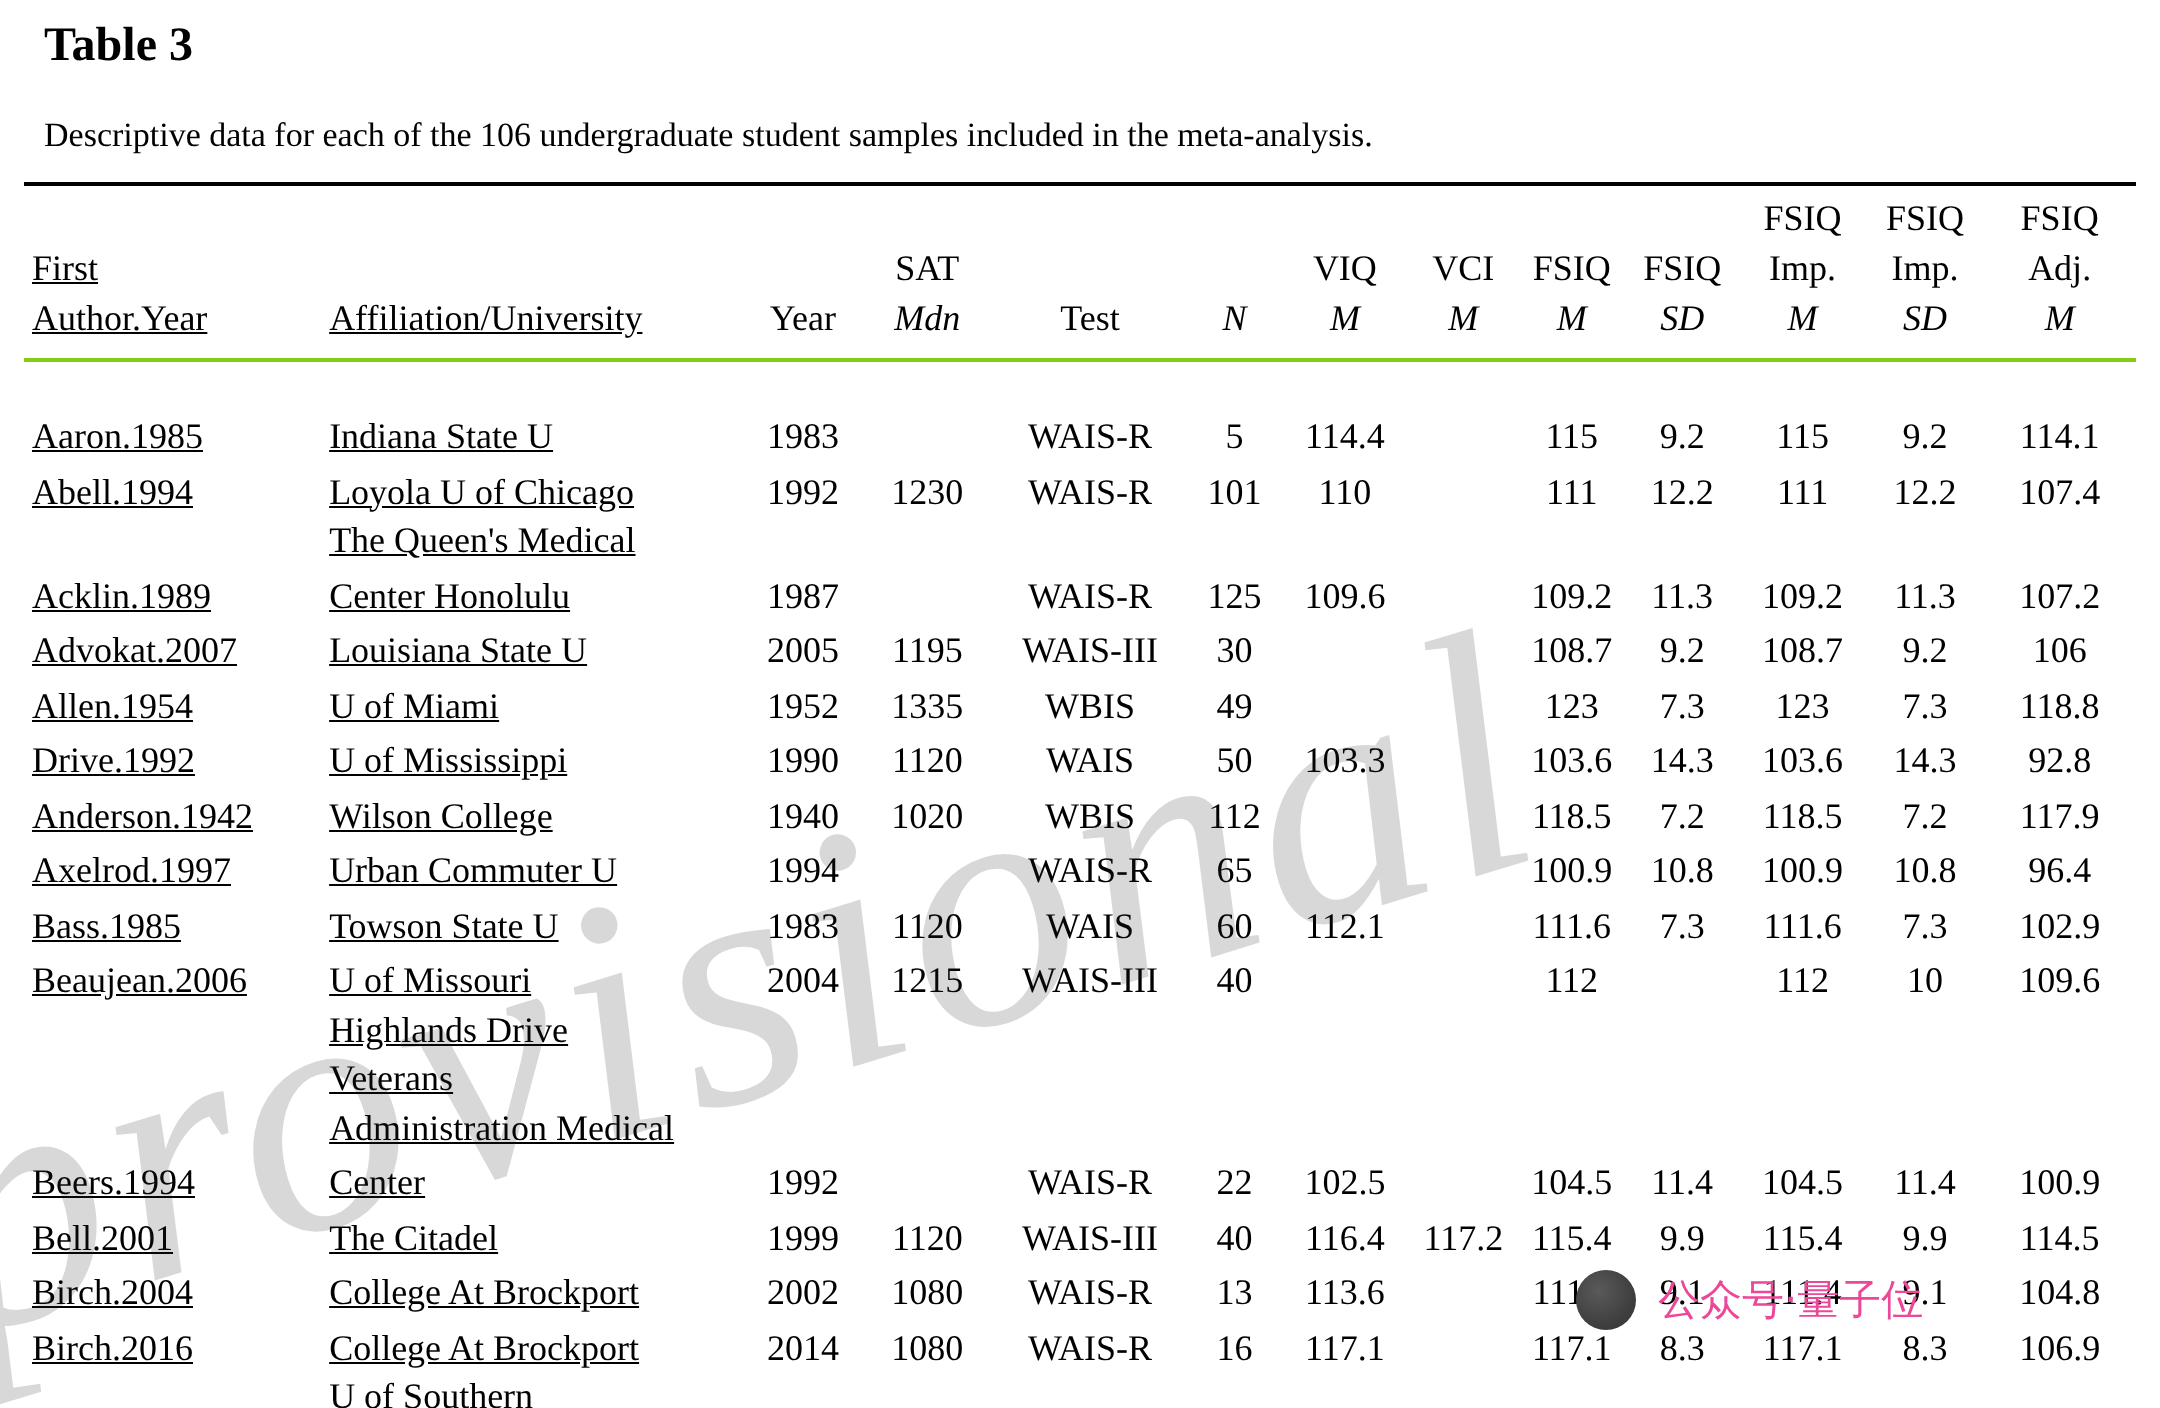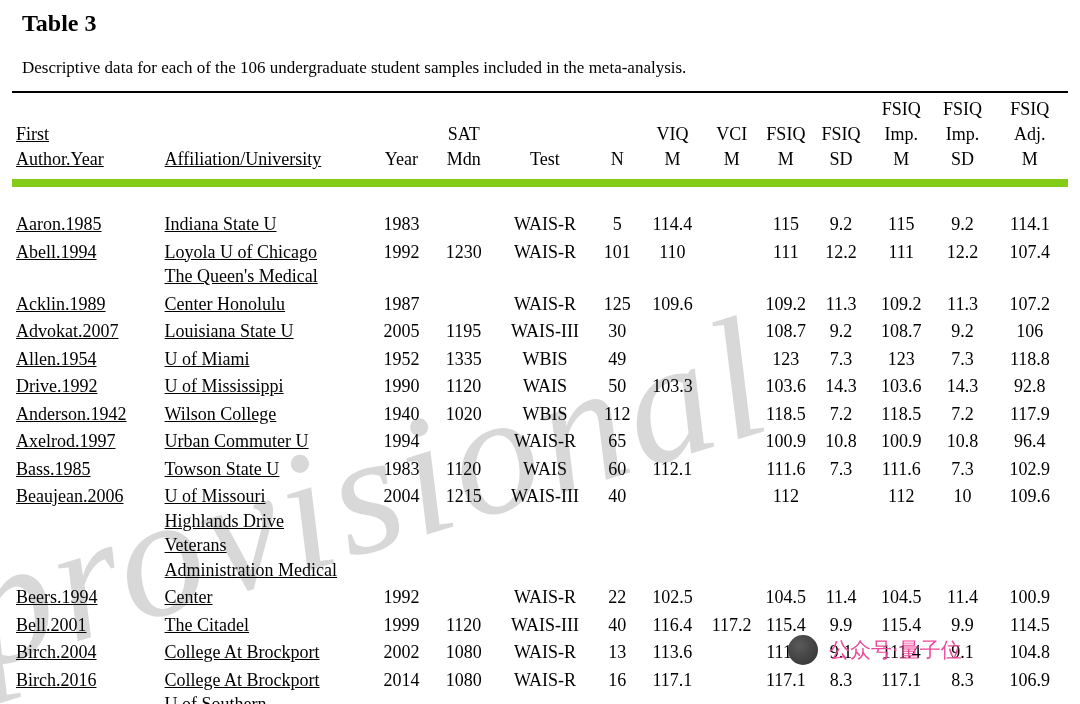--- a/index.html
+++ b/index.html
@@ -41,31 +41,31 @@
   col.c9 { width: 56px; }
   col.c10 { width: 64px; }
   col.c11 { width: 58px; }
   col.c12 { width: 76px; }
   thead th {
     vertical-align: bottom;
     font-weight: normal;
     text-align: center;
     padding: 4px 2px 7px 2px;
     line-height: 25px;
-    border-bottom: 8px solid #84cc16;
+    border-bottom: 2px solid #84cc16;
   }
   tbody td {
     vertical-align: top;
     text-align: center;
     padding: 1px 2px 2px 2px;
     line-height: 24.5px;
   }
   th.al-left, td.al-left { text-align: left; text-decoration: underline; }
   th.c0, td.c0 { padding-left: 4px; }
-  .it { }
+  .it { font-style: italic; }
   tbody { padding-top: 4px; }
   tbody tr:first-child td { padding-top: 25px; }
 
   
   .wm-diag {
     position: absolute;
     left: -4px;
     top: 512px;
     font-size: 172px;
     font-style: italic;

